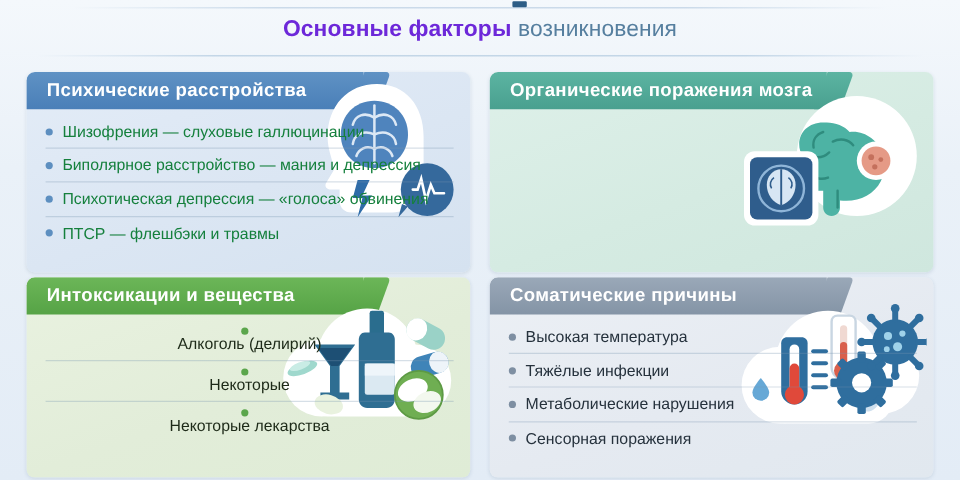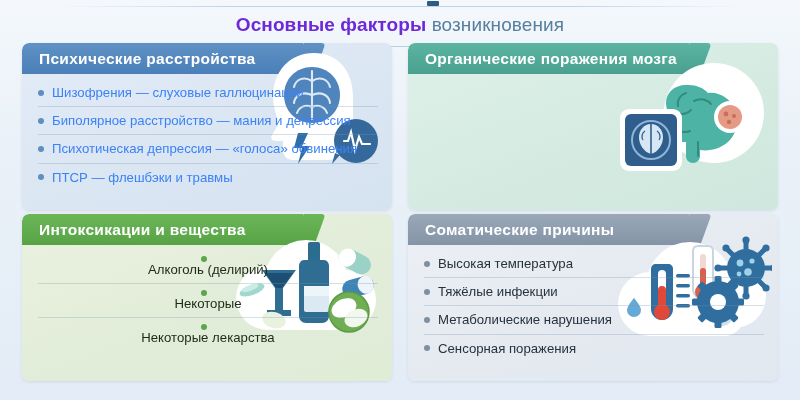--- a/index.html
+++ b/index.html
@@ -61,21 +61,21 @@
     position: absolute;
     top: 46px;
     left: 30px;
     right: 30px;
     height: 1px;
     background: linear-gradient(90deg, rgba(170,195,220,0) 0%, rgba(160,190,216,.7) 20%, rgba(160,190,216,.7) 80%, rgba(170,195,220,0) 100%);
   }
 
   .grid {
     position: absolute;
-    top: 43px;
+    top: 60px;
     left: 22px;
     width: 756px;
     height: 338px;
     display: grid;
     grid-template-columns: 370px 370px;
     grid-template-rows: 167px 167px;
     gap: 4px 16px;
   }
 
   .card {
@@ -128,21 +128,21 @@
     list-style: none;
     margin: 0;
     padding: 0;
     position: relative;
     z-index: 3;
   }
   ul.items li {
     display: flex;
     align-items: center;
     font-size: 13.2px;
-    color: #3b82f6;
+    color: #15803d;
     padding: 6px 0 6px 0;
     line-height: 1.15;
     white-space: nowrap;
   }
   ul.items li + li {
     border-top: 1px solid rgba(120,150,175,.30);
     text-align: center;
   }
   .bullet {
     width: 6px;

